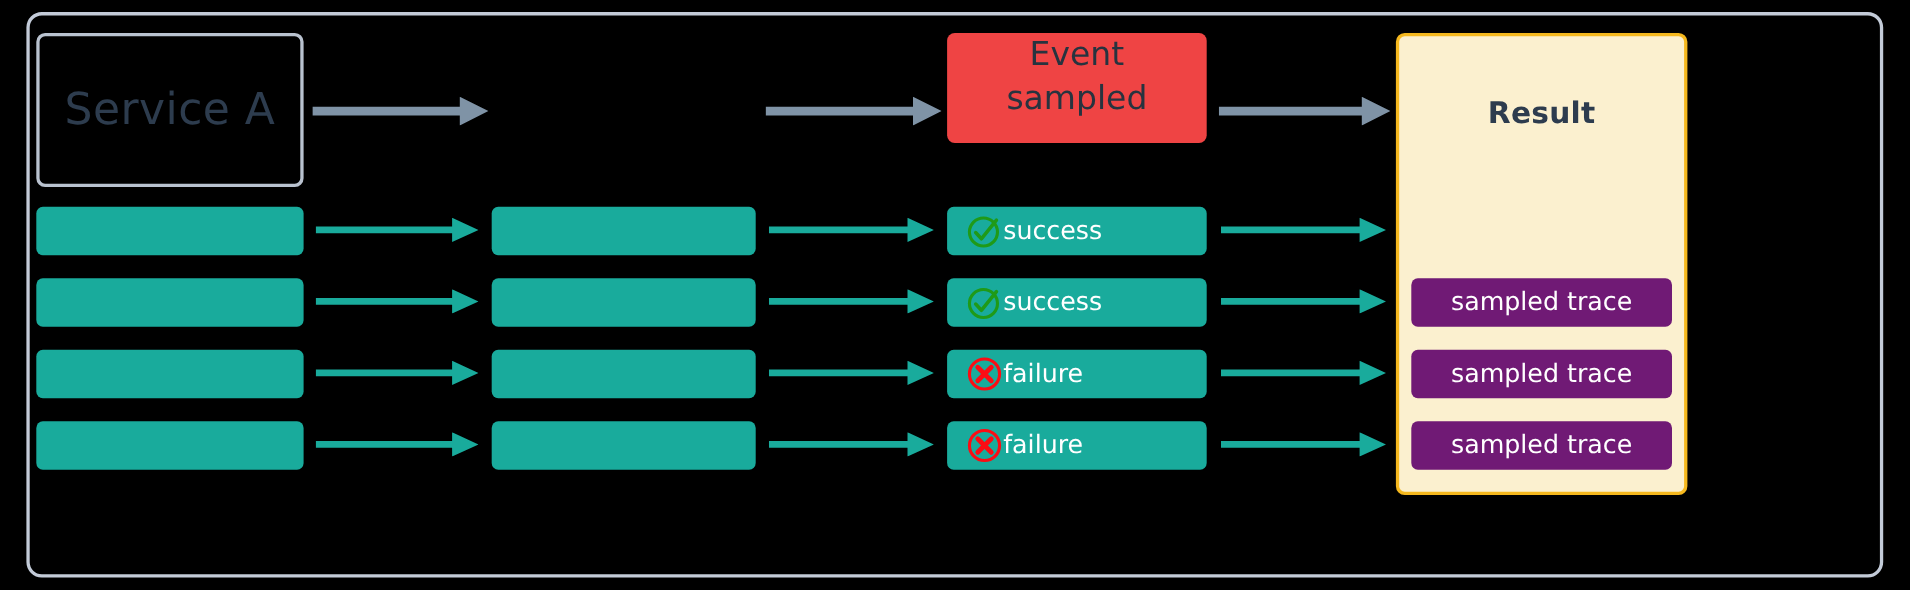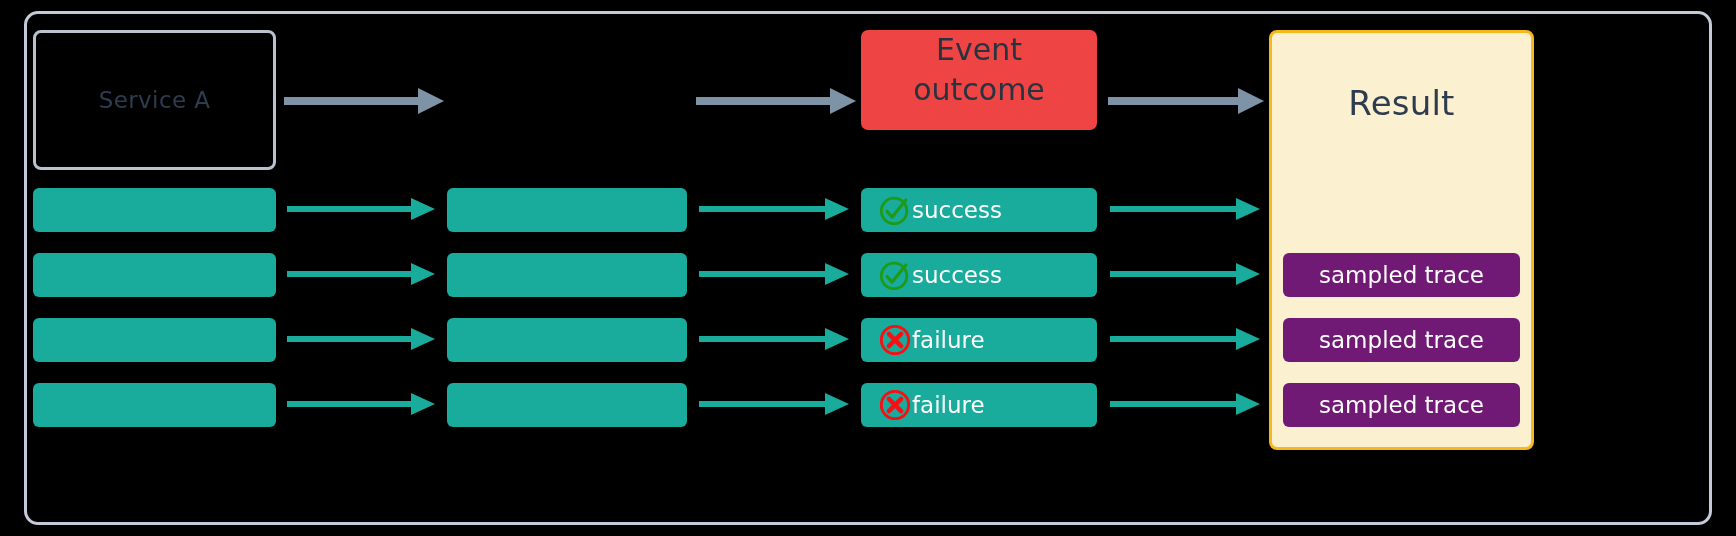--- a/index.html
+++ b/index.html
@@ -38,21 +38,21 @@
     height: 140px;
     border: 3px solid #b9c2cf;
     border-radius: 8px;
     background: transparent;
     display: flex;
     align-items: center;
     justify-content: center;
   }
   .hdr-service .hdr-label {
     color: #2d3c4e;
-    font-size: 23px;
+    font-size: 40px;
     font-weight: 400;
     letter-spacing: 0.4px;
     line-height: 1.25;
     text-align: center;
   }
 
   .hdr-event {
     position: absolute;
     top: 30px;
     height: 100px;
@@ -84,22 +84,22 @@
   .result-title {
     position: absolute;
     left: 0;
     top: 0;
     width: 100%;
     height: 140px;
     display: flex;
     align-items: center;
     justify-content: center;
     color: #2d3c4e;
-    font-size: 34px;
-    font-weight: normal;
+    font-size: 27px;
+    font-weight: bold;
     letter-spacing: 0.2px;
   }
 
   
   .bar {
     position: absolute;
     height: 44px;
     background: #19ab9c;
     border-radius: 6px;
   }
@@ -154,21 +154,21 @@
   <svg class="arrow" style="left:284px; top:88px;" width="160" height="26" viewBox="0 0 160 26">
     <path d="M0 9 H134 V0 L160 13 L134 26 V17 H0 Z" fill="#7f93a6"></path>
   </svg>
 
 
   <svg class="arrow" style="left:696px; top:88px;" width="160" height="26" viewBox="0 0 160 26">
     <path d="M0 9 H134 V0 L160 13 L134 26 V17 H0 Z" fill="#7f93a6"></path>
   </svg>
 
   <div class="hdr-event" style="left:861px; width:236px;">
-    <span class="hdr-label"><span>Event</span><br><span>outcome</span></span>
+    <span class="hdr-label"><span>Event</span><br><span>sampled</span></span>
   </div>
 
   <svg class="arrow" style="left:1108px; top:88px;" width="156" height="26" viewBox="0 0 156 26">
     <path d="M0 9 H130 V0 L156 13 L130 26 V17 H0 Z" fill="#7f93a6"></path>
   </svg>
 
   <div class="result-panel">
     <div class="result-title">Result</div>
   </div>
 

